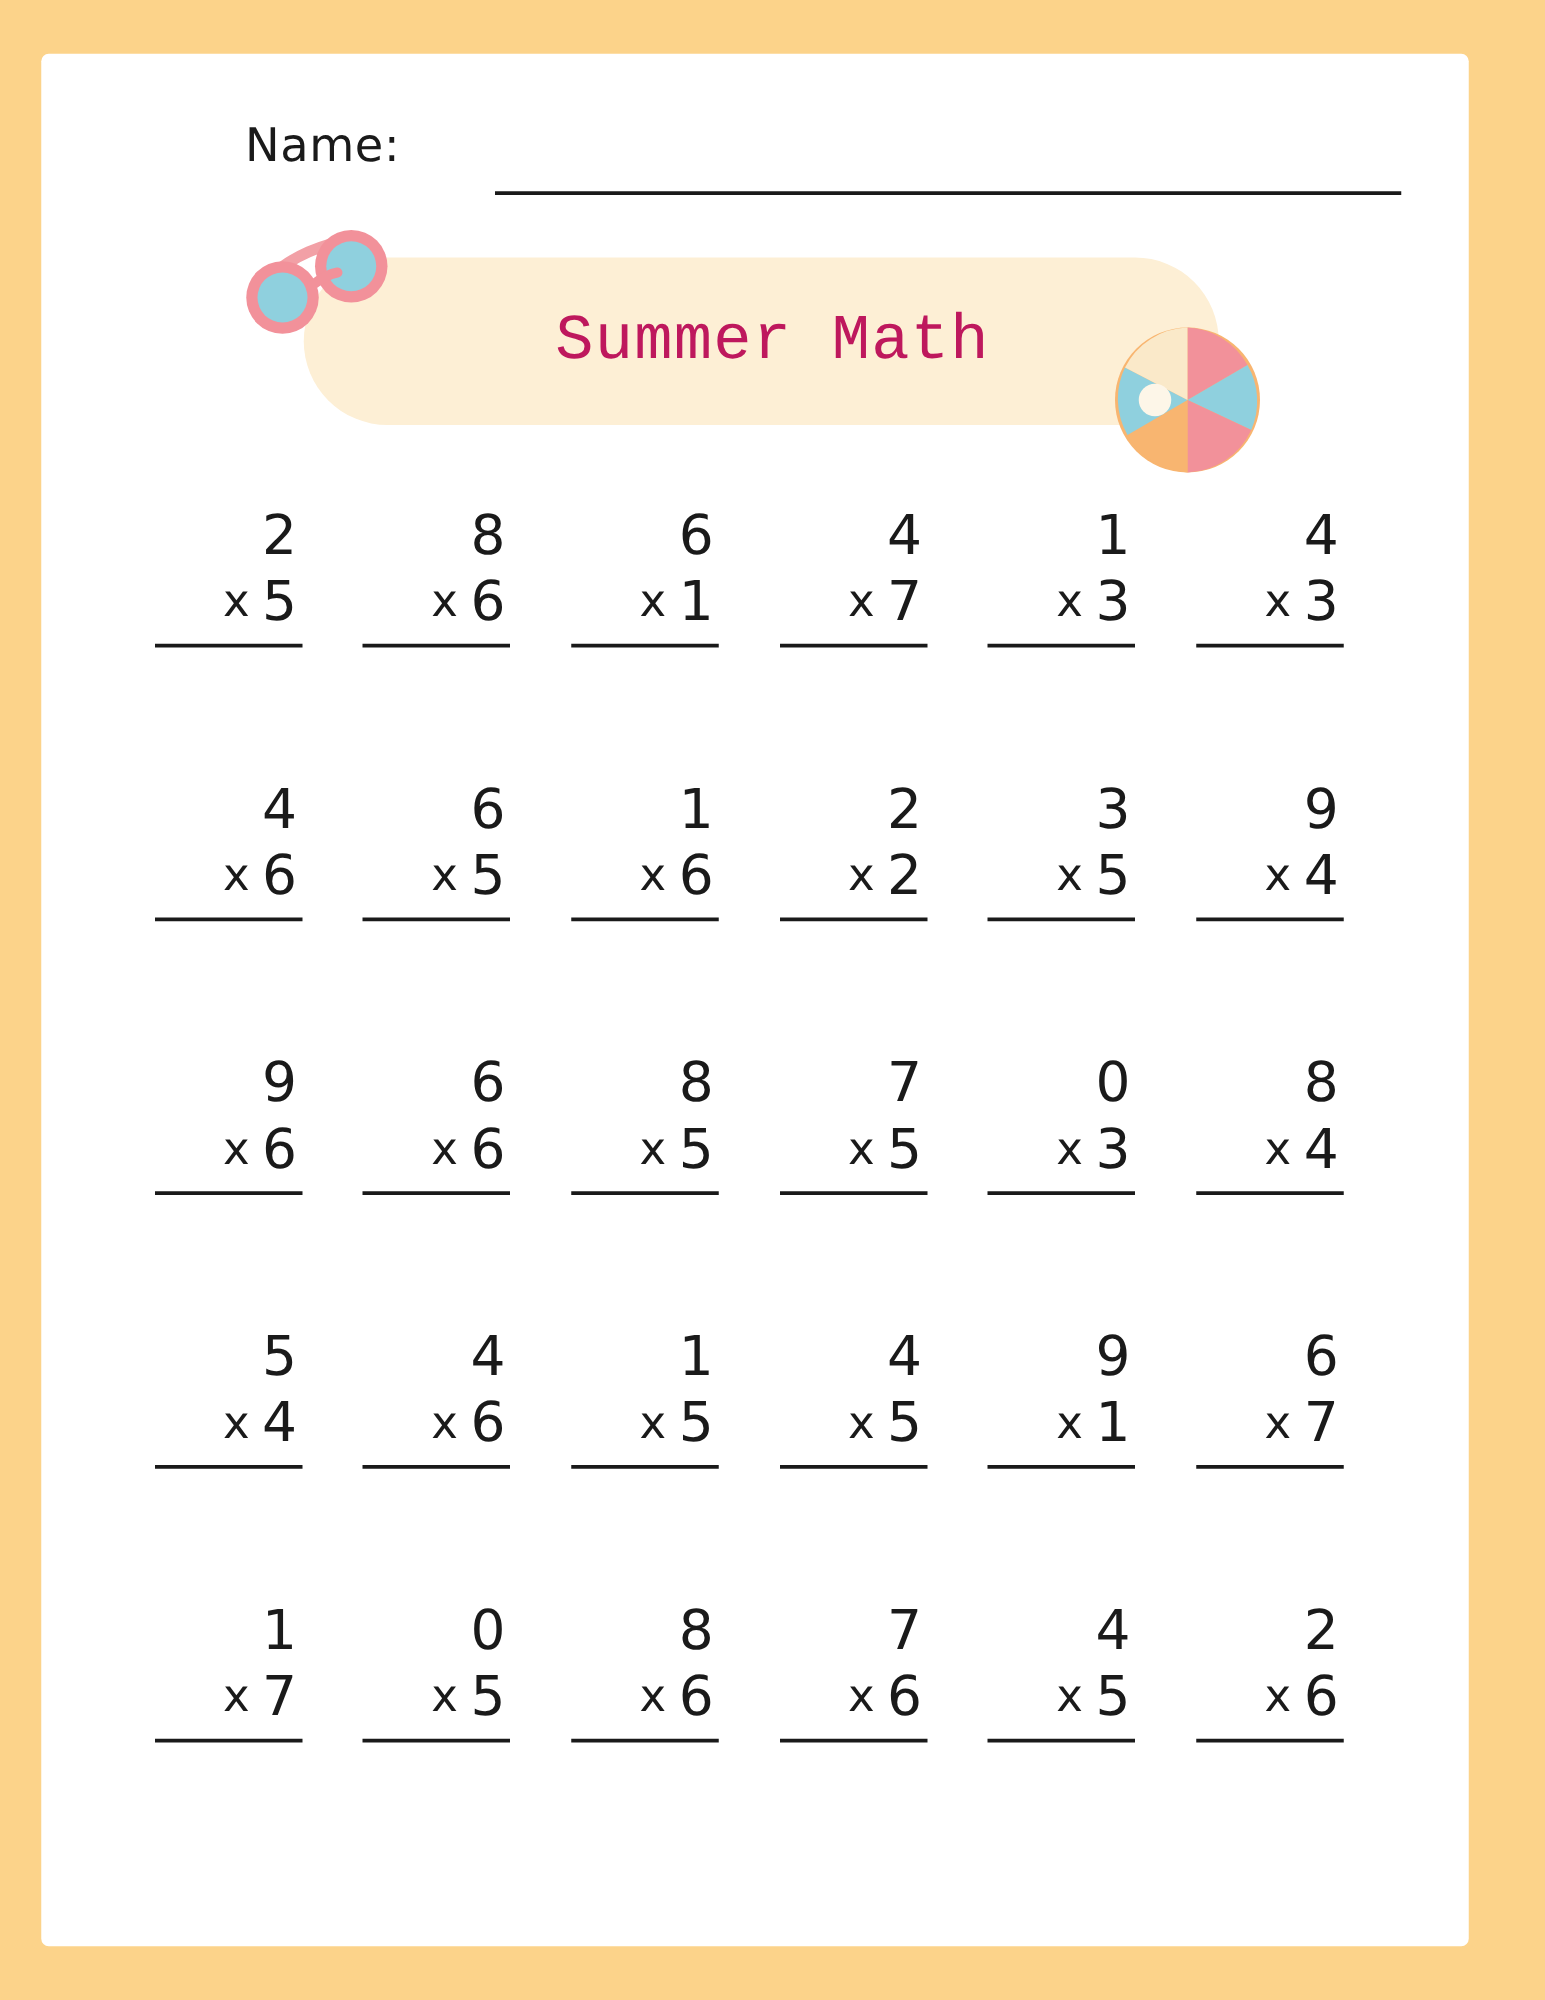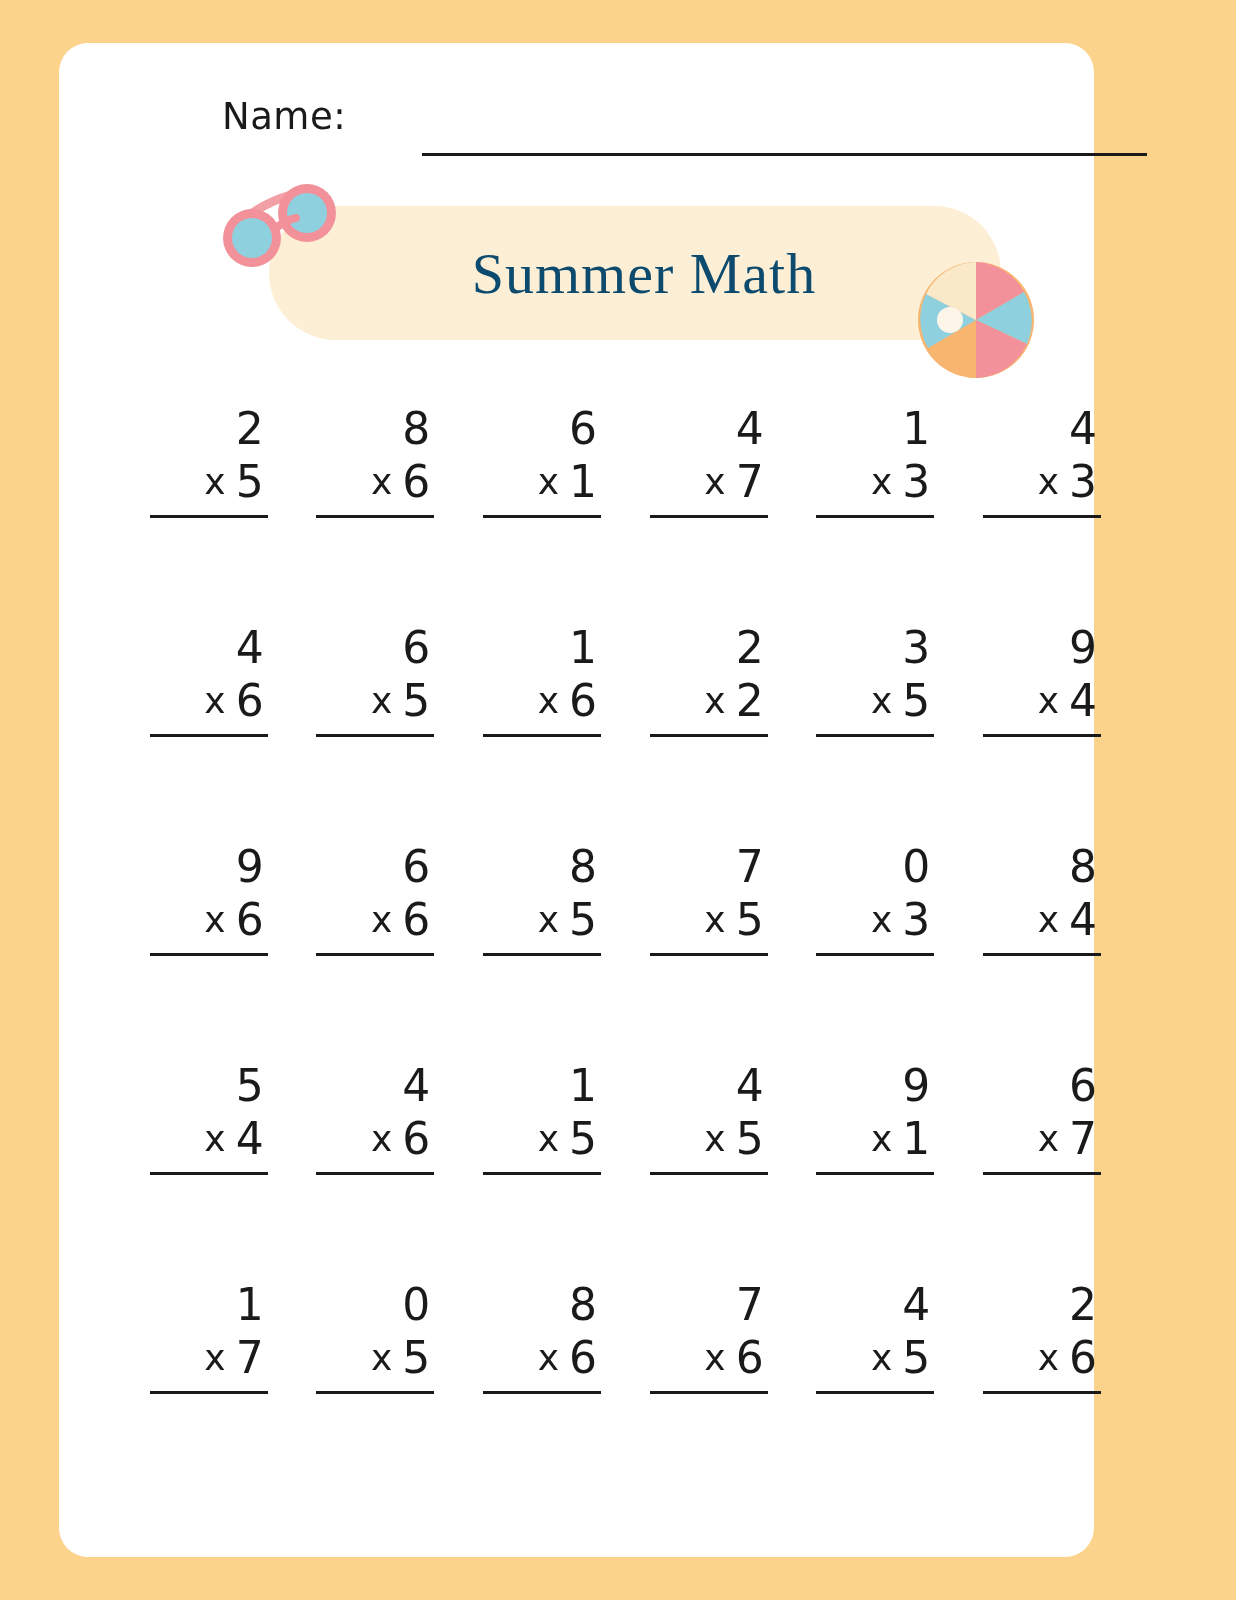--- a/index.html
+++ b/index.html
@@ -8,26 +8,26 @@
   }
   body {
     width: 1236px;
     height: 1600px;
     background: #FCD38A;
     font-family: "DejaVu Sans", sans-serif;
     overflow: hidden;
   }
   .page {
     position: absolute;
-    left: 59px;
+    left: 33px;
     top: 43px;
-    width: 1035px;
+    width: 1142px;
     height: 1514px;
     background: #FFFFFF;
-    border-radius: 29px;
+    border-radius: 6px;
     box-sizing: border-box;
   }
 
   
   .name-row {
     position: absolute;
     left: 118px;
     top: 52px;
     width: 950px;
     height: 70px;
@@ -62,23 +62,23 @@
   }
   .title-text {
     position: absolute;
     left: 0;
     top: 0;
     width: 732px;
     height: 134px;
     display: flex;
     align-items: center;
     justify-content: center;
-    font-family: Liberation Serif, serif;
-    font-size: 58px;
-    color: #0c4a6e;
+    font-family: Liberation Mono, monospace;
+    font-size: 51px;
+    color: #be185d;
     letter-spacing: 1px;
     padding-left: 18px;
     box-sizing: border-box;
   }
 
   
   .sunglasses {
     position: absolute;
     left: 155px;
     top: 135px;

